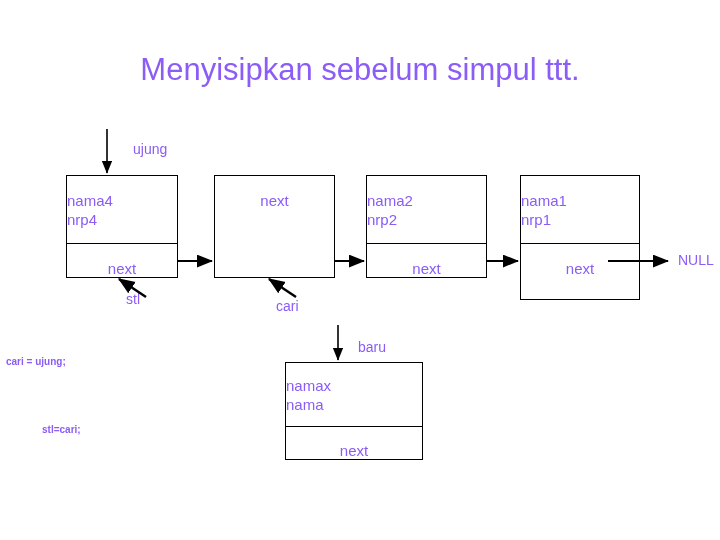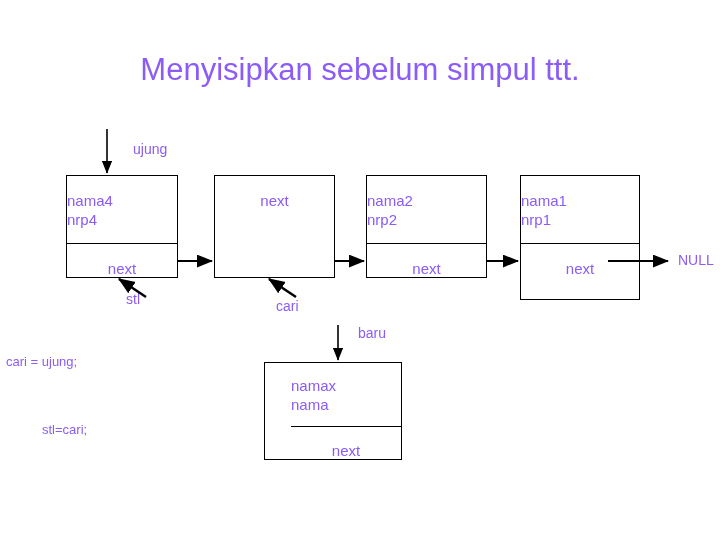--- a/index.html
+++ b/index.html
@@ -66,23 +66,23 @@
     position: absolute;
     font-size: 14px;
     line-height: 15px;
     font-weight: 400;
     white-space: nowrap;
   }
 
   
   .code {
     position: absolute;
-    font-size: 13px;
+    font-size: 10px;
     line-height: 16px;
-    font-weight: 400;
+    font-weight: 700;
     white-space: nowrap;
   }
 
   
   #arrows {
     position: absolute;
     left: 0;
     top: 0;
     width: 720px;
     height: 540px;
@@ -132,23 +132,23 @@
     <div class="cell-next">
       <span class="txt">next</span>
     </div>
   </div>
 
   <div class="lbl" style="left:678px; top:253px;">NULL</div>
 
   <div class="lbl" style="left:126px; top:292px;">stl</div>
   <div class="lbl" style="left:276px; top:299px;">cari</div>
 
-  <div class="lbl" style="left:358px; top:326px;">baru</div>
+  <div class="lbl" style="left:358px; top:340px;">baru</div>
 
-  <div class="node" style="left:264px; top:362px; width:138px; height:98px;padding-left:26px;">
+  <div class="node" style="left:285px; top:362px; width:138px; height:98px;">
     <div class="cell-data" style="height:64px;">
       <span class="txt">namax</span>
       <span class="txt">nama</span>
     </div>
     <div class="cell-next" style="height:32px;">
       <span class="txt">next</span>
     </div>
   </div>
 
   <div class="code" style="left:6px;  top:354px;">cari = ujung;</div>

